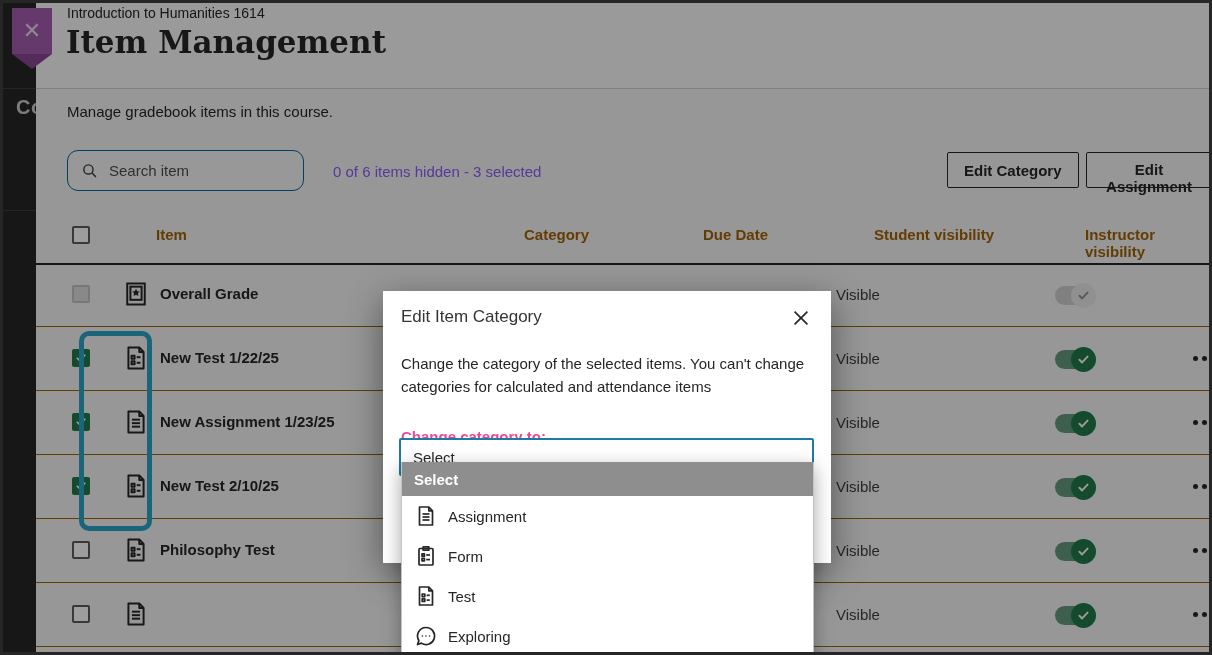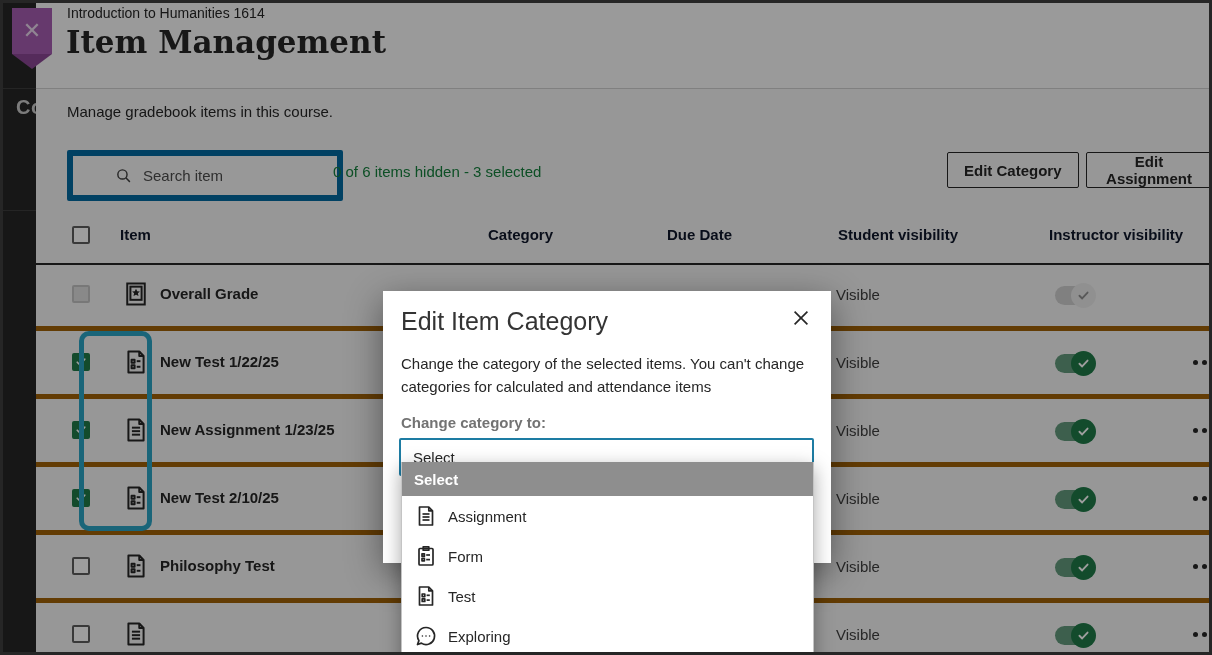--- a/index.html
+++ b/index.html
@@ -21,42 +21,42 @@
   .ribbon .x{color:#e8d7ec;font-size:22px;line-height:1;font-weight:400;}
 
   
   .panel{position:absolute;left:36px;top:0;right:0;height:100%;background:#f4f4f4;z-index:2;}
   .pg-header{position:absolute;left:0;top:0;right:0;height:88px;background:#f8f8f8;border-bottom:1px solid #cfcfcf;}
   .course-title{position:absolute;left:31px;top:5px;font-size:14px;color:#262626;}
   .page-title{position:absolute;left:30px;top:24px;font-size:31px;font-weight:600;color:#262626;font-family:"DejaVu Serif","Liberation Serif",serif;}
   .subtitle{position:absolute;left:31px;top:103px;font-size:15px;color:#262626;}
 
   
-  .search-box{position:absolute;left:31px;top:150px;width:235px;height:39px;border:6px solid #0369a1;border-radius:2px;background:#f6f6f6;display:flex;align-items:center;padding-left:29px;}
+  .search-box{position:absolute;left:31px;top:150px;width:235px;height:39px;border:1px solid #0369a1;border-radius:11px;background:#f6f6f6;display:flex;align-items:center;}
   .search-box svg{width:17px;height:17px;margin-left:13px;color:#3d3d3d;flex:none;}
   .search-box input{border:0;background:transparent;outline:none;font-size:15px;color:#262626;margin-left:9px;width:180px;font-family:inherit;}
   .search-box input::placeholder{color:#4d4d4d;opacity:1;}
-  .status-text{position:absolute;left:297px;top:163px;font-size:15px;color:#15803d;}
+  .status-text{position:absolute;left:297px;top:163px;font-size:15px;color:#8b5cf6;}
   .btn{position:absolute;top:152px;height:36px;border:1px solid #262626;border-radius:2px;background:transparent;
-    font-size:15px;font-weight:600;color:#262626;padding:0 16px;font-family:inherit;cursor:pointer;}
+    font-size:15px;font-weight:600;color:#262626;padding:8px 16px;font-family:inherit;cursor:pointer;}
   .btn.edit-category{left:911px;}
   .btn.edit-visibility{left:1050px;}
 
   
   .thead{position:absolute;left:0;top:210px;right:0;height:53px;border-bottom:2px solid #262626;}
-  .th{position:absolute;top:16px;font-size:15px;font-weight:600;color:#0f172a;}
+  .th{position:absolute;top:16px;font-size:15px;font-weight:600;color:#a16207;margin-left:36px;}
   .th.c0{left:84px;}.th.c1{left:452px;}.th.c2{left:631px;}.th.c3{left:802px;}.th.c4{left:1013px;}
   .cb{box-sizing:border-box;width:18px;height:18px;border:2px solid #5c5c5c;border-radius:2px;background:#fdfdfd;display:inline-flex;align-items:center;justify-content:center;}
   .cb svg{width:12px;height:12px;color:#fff;}
   .cb.checked{background:var(--green,#2a7d4c);border-color:var(--green,#2a7d4c);}
   .cb.disabled{background:#dedede;border-color:#c2c2c2;}
   .head-cb{position:absolute;left:36px;top:16px;}
 
   .tbody{position:absolute;left:0;top:263px;right:0;}
-  .trow{position:relative;height:63px;border-bottom:5px solid #a16207;}
+  .trow{position:relative;height:63px;border-bottom:1px solid #a16207;}
   .trow .cb{position:absolute;left:36px;top:22px;}
   .ricon{position:absolute;left:86px;top:17px;width:28px;height:28px;color:#262626;}
   .ricon svg{width:28px;height:28px;}
   .rname{position:absolute;left:124px;top:22px;font-size:15px;font-weight:600;color:#262626;}
   .rvis{position:absolute;left:800px;top:23px;font-size:15px;color:#404040;}
   .toggle{position:absolute;left:1019px;top:23px;width:38px;height:19px;border-radius:10px;background:#639a7c;cursor:pointer;}
   .toggle .knob{position:absolute;right:-3px;top:-3px;width:25px;height:25px;border-radius:50%;background:var(--green,#1f7a48);display:flex;align-items:center;justify-content:center;}
   .toggle .knob svg{width:13px;height:13px;color:#fff;}
   .toggle.disabled{background:#cfcfcf;}
   .toggle.disabled .knob{background:#e9e9e9;}
@@ -65,25 +65,25 @@
   .dots i{width:5px;height:5px;border-radius:50%;background:#262626;display:block;}
 
   
   .selection-outline{position:absolute;left:43px;top:331px;width:63px;height:190px;border:5px solid var(--teal,#2aa3c4);border-radius:10px;z-index:4;pointer-events:none;}
 
   
   .overlay{position:absolute;inset:0;background:rgba(0,0,0,0.38);z-index:10;}
 
   
   .modal{position:absolute;left:383px;top:291px;width:448px;height:272px;background:#fff;z-index:20;box-shadow:0 10px 34px rgba(0,0,0,.45);}
-  .modal-title{position:absolute;left:18px;top:16px;font-size:25px;color:#343434;font-weight:400;}
+  .modal-title{position:absolute;left:18px;top:16px;font-size:17px;color:#343434;font-weight:400;}
   .modal-close{position:absolute;right:14px;top:12px;width:32px;height:32px;border:0;background:transparent;cursor:pointer;color:#262626;padding:0;}
   .modal-close svg{width:22px;height:22px;}
   .modal-body{position:absolute;left:18px;top:62px;width:405px;font-size:15px;line-height:1.5;color:#262626;}
-  .modal-label{position:absolute;left:18px;top:123px;font-size:15px;font-weight:700;color:#737373;}
+  .modal-label{position:absolute;left:18px;top:137px;font-size:15px;font-weight:700;color:#ec4899;}
   .modal-select{position:absolute;left:16px;top:147px;width:415px;height:38px;box-sizing:border-box;border:2px solid var(--blue,#1d7ca3);border-radius:2px;background:#fff;cursor:pointer;}
   .modal-select .sel-value{position:absolute;left:12px;top:9px;font-size:15px;color:#262626;}
   .modal-save{position:absolute;left:330px;top:214px;width:98px;height:44px;border:1px solid #111;border-radius:2px;background:#fff;cursor:pointer;z-index:21;}
 
   
   .dropdown{position:absolute;left:401px;top:462px;width:413px;height:240px;background:#fff;z-index:30;
     box-shadow:0 6px 18px rgba(0,0,0,.35);border:1px solid #c4c4c4;border-top:0;box-sizing:border-box;}
   .opt{position:relative;height:40px;display:flex;align-items:center;cursor:pointer;color:#262626;}
   .opt.hl{height:34px;background:#8e8e8e;color:#fff;}
   .opt.hl .olabel{font-weight:600;padding-left:12px;}

